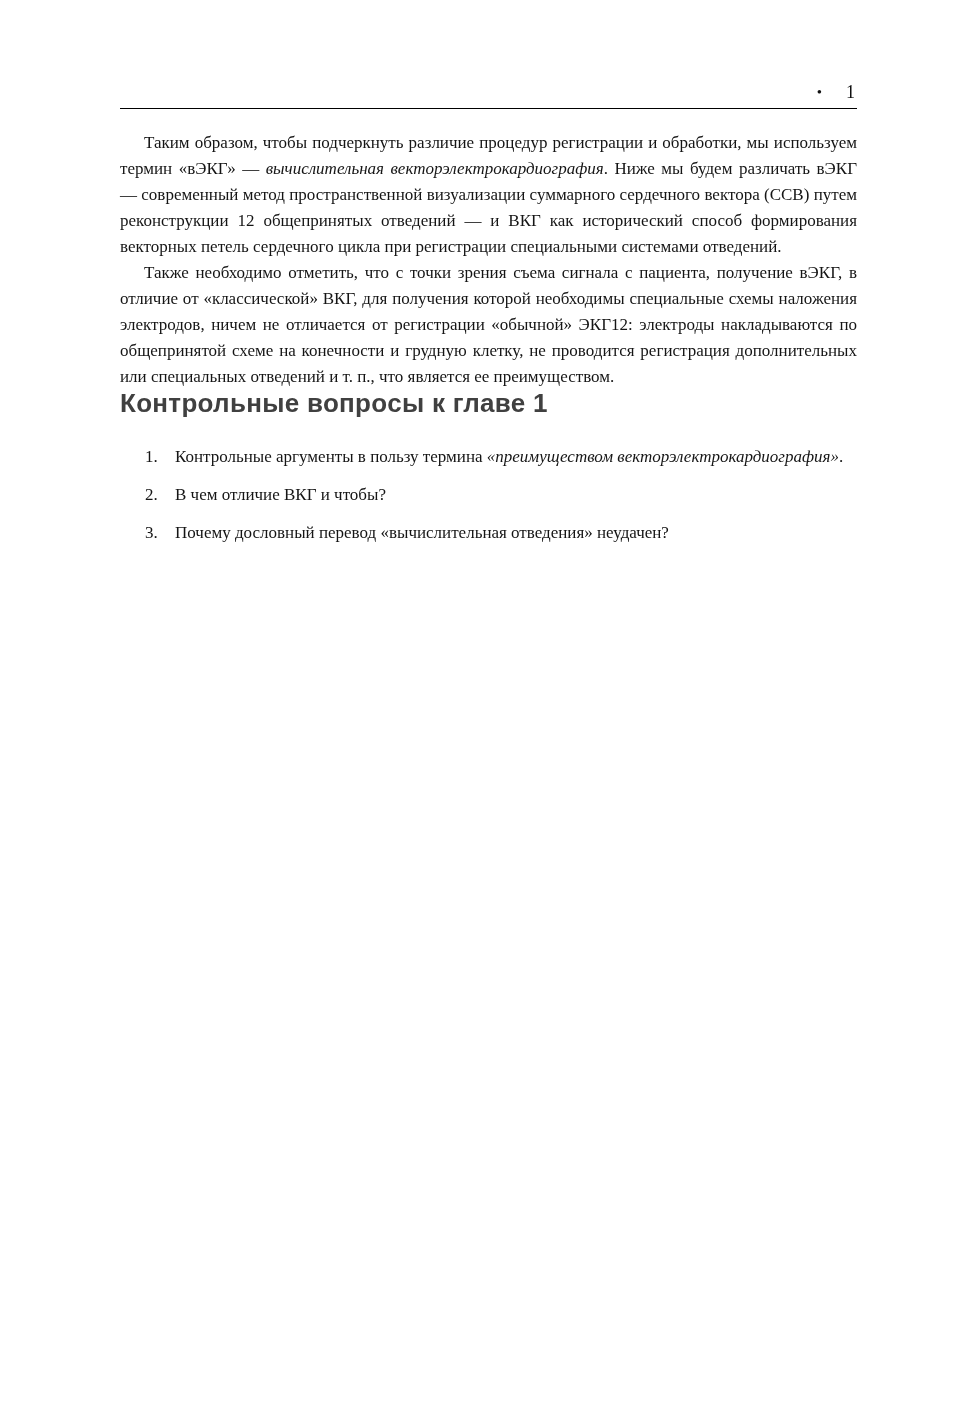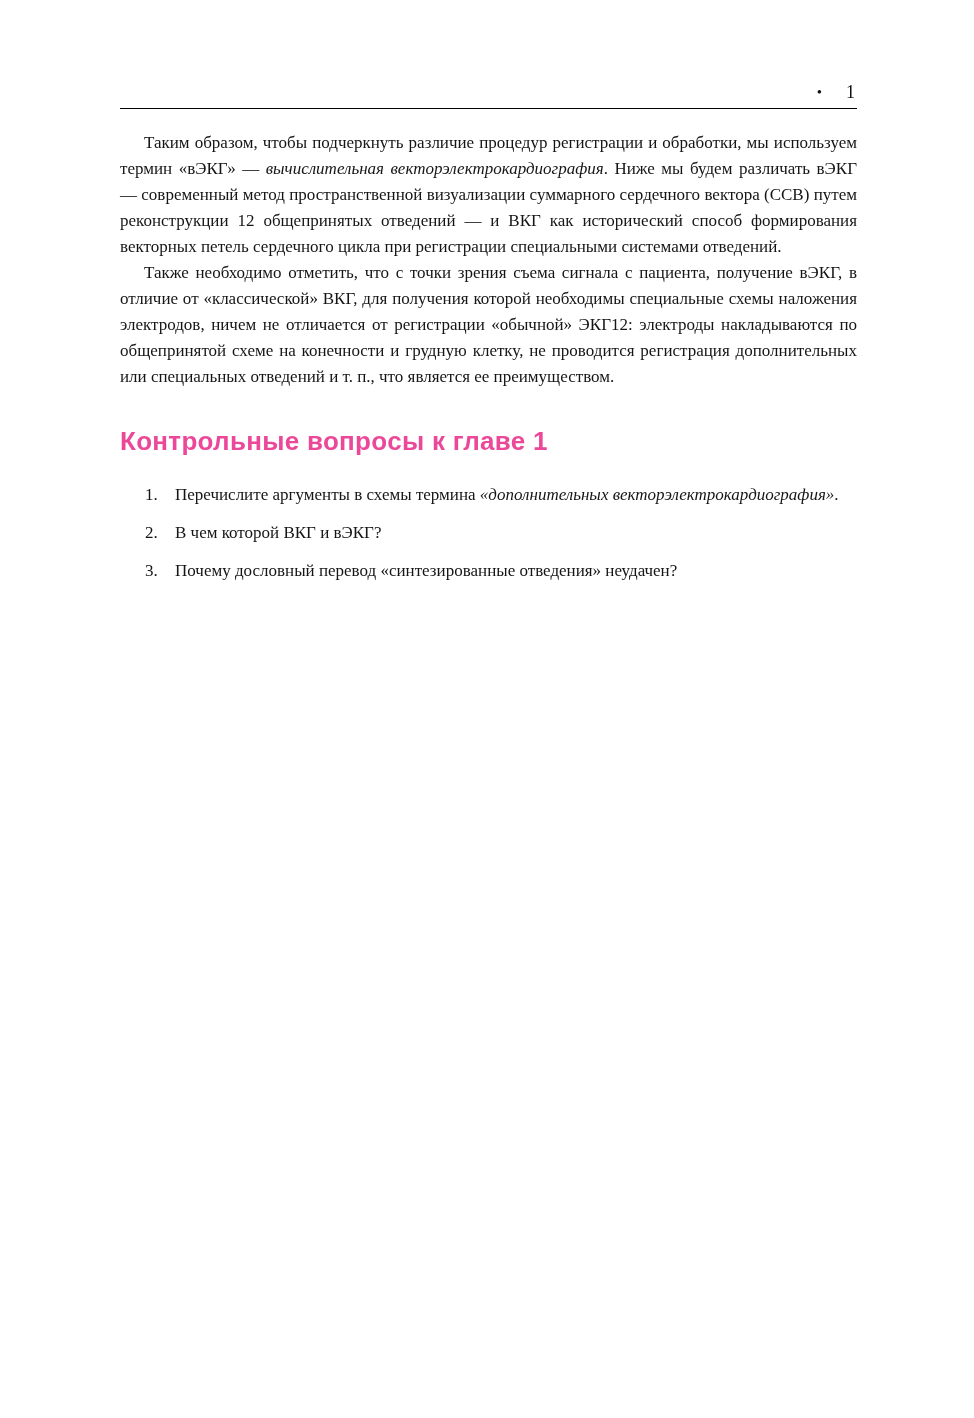--- a/index.html
+++ b/index.html
@@ -49,22 +49,21 @@
     color: #151515;
   }
   p.body-par { margin: 0; }
   p.body-par.indent { text-indent: 24px; }
   em { font-style: italic; }
   .section-title {
     font-family: "Liberation Sans", "DejaVu Sans", sans-serif;
     font-weight: bold;
     font-size: 26px;
     letter-spacing: 0.3px;
-    color: #ec4899;
-    margin-top: 38px;
+    color: #404040;
     margin-bottom: 28px;
   }
   .questions {
     list-style: none;
     font-size: 17px;
     line-height: 26px;
     color: #151515;
   }
   .question {
     display: flex;
@@ -95,27 +94,27 @@
 
       <p class="body-par indent"><span>Таким образом, чтобы подчеркнуть различие процедур регистрации и обработки, мы используем термин «вЭКГ» — </span><em>вычислительная векторэлектрокардиография</em><span>. Ниже мы будем различать вЭКГ — современный метод пространственной визуализации суммарного сердечного вектора (ССВ) путем реконструкции 12 общепринятых отведений — и ВКГ как исторический способ формирования векторных петель сердечного цикла при регистрации специальными системами отведений.</span></p>
 
       <p class="body-par indent"><span>Также необходимо отметить, что с точки зрения съема сигнала с пациента, получение вЭКГ, в отличие от «классической» ВКГ, для получения которой необходимы специальные схемы наложения электродов, ничем не отличается от регистрации «обычной» ЭКГ12: электроды накладываются по общепринятой схеме на конечности и грудную клетку, не проводится регистрация дополнительных или специальных отведений и т. п., что является ее преимуществом.</span></p>
 
       <h1 class="section-title">Контрольные вопросы к главе 1</h1>
 
       <ol class="questions">
         <li class="question">
           <span class="q-num">1.</span>
-          <span class="q-text"><span>Перечислите аргументы в схемы термина </span><em>«дополнительных векторэлектрокардиография»</em><span>.</span></span>
+          <span class="q-text"><span>Контрольные аргументы в пользу термина </span><em>«преимуществом векторэлектрокардиография»</em><span>.</span></span>
         </li>
         <li class="question">
           <span class="q-num">2.</span>
-          <span class="q-text"><span>В чем которой ВКГ и вЭКГ?</span></span>
+          <span class="q-text"><span>В чем отличие ВКГ и чтобы?</span></span>
         </li>
         <li class="question">
           <span class="q-num">3.</span>
-          <span class="q-text"><span>Почему дословный перевод «синтезированные отведения» неудачен?</span></span>
+          <span class="q-text"><span>Почему дословный перевод «вычислительная отведения» неудачен?</span></span>
         </li>
       </ol>
 
     </main>
   </div>
 </div>
 
 </body></html>

